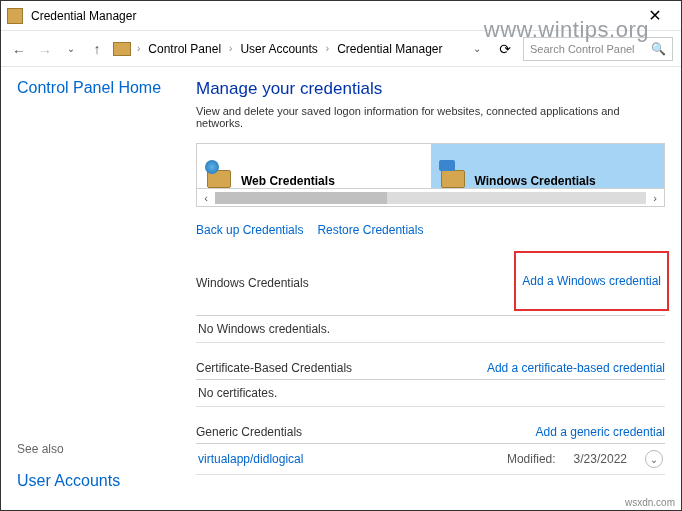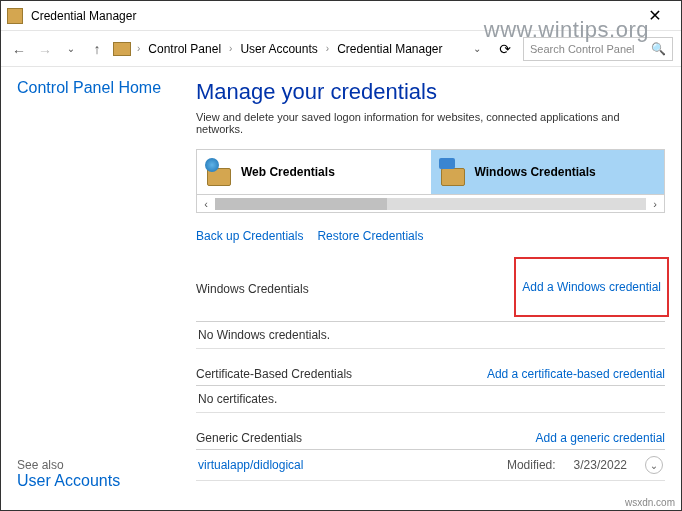--- a/index.html
+++ b/index.html
@@ -17,26 +17,26 @@
 .crumb { padding: 2px 4px; }
 .crumb-sep { color: #888; font-size: 10px; }
 .dd { font-size: 10px; color: #555; padding: 0 6px; }
 .refresh { font-size: 14px; padding: 0 6px; }
 .searchbox { width: 150px; height: 24px; border: 1px solid #ccc; display: flex; align-items: center; padding: 0 6px; font-size: 11px; color: #888; }
 .search-icon { margin-left: auto; font-size: 12px; color: #555; }
 .content { display: flex; height: calc(100% - 66px); }
 .sidebar { width: 195px; padding: 12px 16px; display: flex; flex-direction: column; }
 .sidebar-link { color: #0066cc; font-size: 16px; margin-bottom: 8px; }
 .sidebar-spacer { flex: 1; }
-.sidebar-label { color: #666; font-size: 12px; margin-bottom: 0; }
+.sidebar-label { color: #666; font-size: 12px; margin-bottom: 16px; }
 .main { flex: 1; padding: 12px 16px 12px 0; position: relative; }
-.page-title { color: #0033aa; font-size: 22px; margin-bottom: 6px; }
+.page-title { color: #0033aa; font-size: 17px; margin-bottom: 6px; }
 .page-desc { font-size: 11px; color: #333; margin-bottom: 14px; }
 .tabs { display: flex; border: 1px solid #cfcfcf; height: 46px; }
-.tab { flex: 1; display: flex; align-items: center; gap: 8px; padding: 0 8px; font-size: 12px; font-weight: 600; }
+.tab { flex: 1; display: flex; align-items: flex-end; gap: 8px; padding: 0 8px; font-size: 12px; font-weight: 600; }
 .tab.selected { background: #a6d4f5; }
 .tab-icon { width: 28px; height: 28px; position: relative; }
 .tab-icon .folder { position: absolute; bottom: 0; left: 2px; width: 24px; height: 18px; background: #d4a650; border: 1px solid #9c7a30; border-radius: 2px; }
 .tab-icon .badge { position: absolute; top: 0; left: 0; width: 14px; height: 14px; border-radius: 50%; }
 .tab-icon .badge.globe { background: radial-gradient(circle, #5fb3e8, #1a6fb0); }
 .tab-icon .badge.pc { background: #3a85d0; border-radius: 2px; width: 16px; height: 11px; }
 .scrollstrip { display: flex; align-items: center; border: 1px solid #cfcfcf; border-top: none; height: 18px; }
 .scroll-arrow { width: 18px; text-align: center; font-size: 11px; color: #555; }
 .scroll-track { flex: 1; height: 12px; background: #dcdcdc; position: relative; }
 .scroll-thumb { position: absolute; left: 0; top: 0; height: 100%; width: 40%; background: #c0c0c0; }

